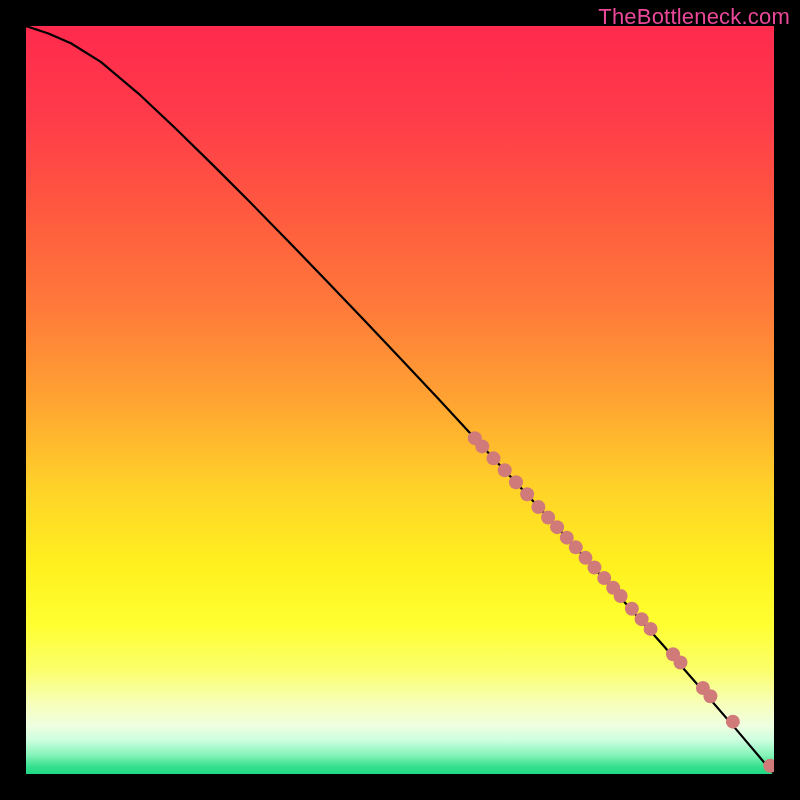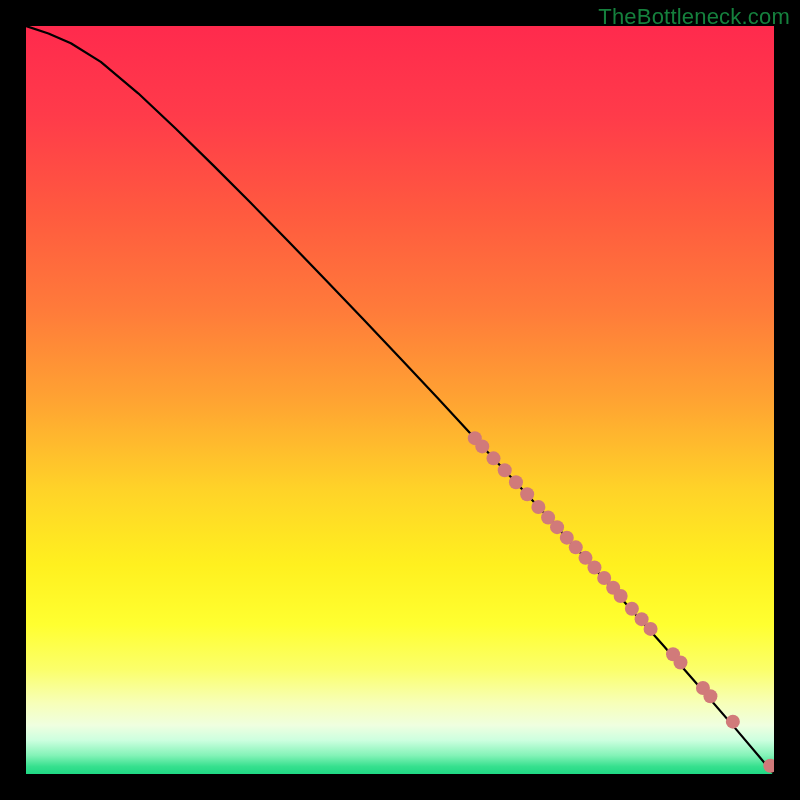--- a/index.html
+++ b/index.html
@@ -26,21 +26,21 @@
     overflow: hidden;
   }
   .gradient {
     position: absolute;
     inset: 0;
   }
   .watermark {
     position: absolute;
     top: 4px;
     right: 10px;
-    color: #15803d;
+    color: #ec4899;
     font-size: 22px;
     font-weight: 500;
     letter-spacing: 0.2px;
     user-select: none;
   }
   svg { display: block; }
 </style>
 </head>
 <body>
 

